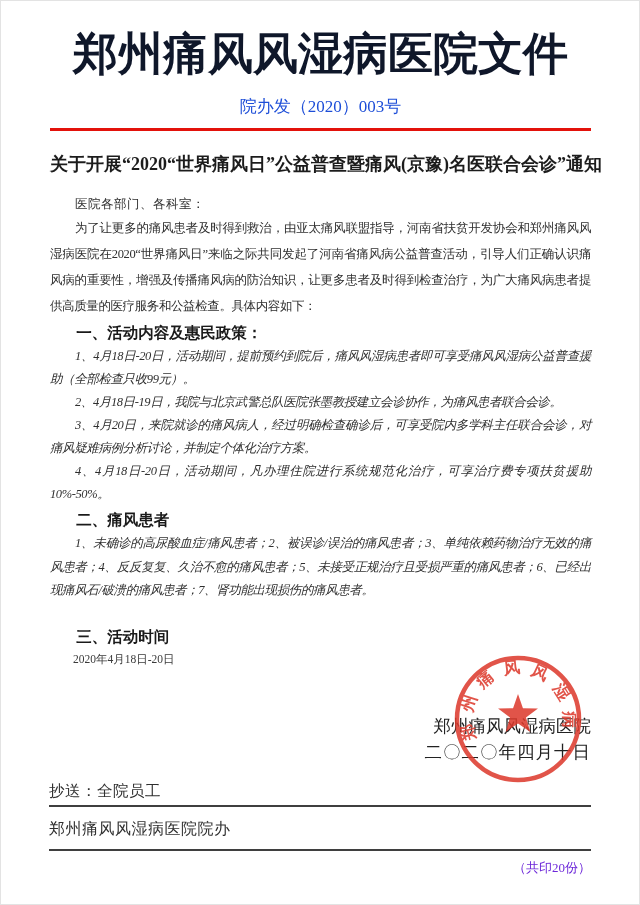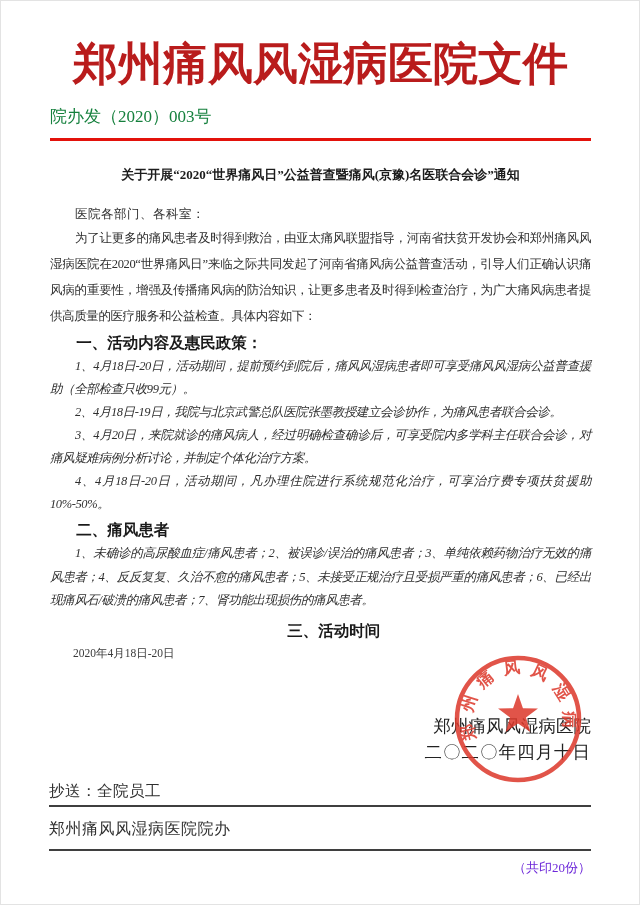--- a/index.html
+++ b/index.html
@@ -9,41 +9,42 @@
     width:640px; height:905px;
     background:#ffffff;
     border:1px solid #e3e3e3;
     font-family:"Liberation Serif","DejaVu Serif",serif;
     color:#2f2f2f;
     overflow:hidden;
   }
   .content { position:absolute; left:49px; right:48px; top:0; }
 
   .big-title {
-    padding-top:36px;
+    padding-top:26px;
     text-align:center;
     font-size:45px; line-height:54px;
     font-weight:bold;
-    color:#b91c1c;
+    color:#0f172a;
     white-space:nowrap;
   }
   .doc-number {
     margin-top:14px;
+    text-align:center;
     font-size:17px; line-height:24px;
-    color:#15803d;
+    color:#1d4ed8;
   }
   .red-rule {
     margin-top:9px;
     height:3px;
     background:#e3120b;
   }
   .subject {
     margin-top:21px;
     text-align:center;
-    font-size:13px; line-height:25px;
+    font-size:18px; line-height:25px;
     font-weight:bold;
     color:#1c1c1c;
     white-space:nowrap;
   }
   .salutation {
     margin-top:17px;
     font-size:12.5px; line-height:20px;
     text-indent:2em;
     letter-spacing:0.5px;
   }
@@ -54,21 +55,21 @@
     text-indent:2em;
     text-align:justify;
   }
   .sec-heading {
     margin-top:2px;
     font-size:15.5px; line-height:24px;
     font-weight:bold;
     color:#1a1a1a;
     text-indent:1.7em;
   }
-  .sec-heading.gap { margin-top:6px;text-align:center; }
+  .sec-heading.gap { margin-top:22px; }
   .item {
     font-size:12.5px; line-height:23px;
     letter-spacing:-0.4px;
     text-indent:2em;
     text-align:justify;
     font-style:italic;
   }
   .item.loose { line-height:23.5px; }
   .date-line {
     font-size:11.5px; line-height:20px;

